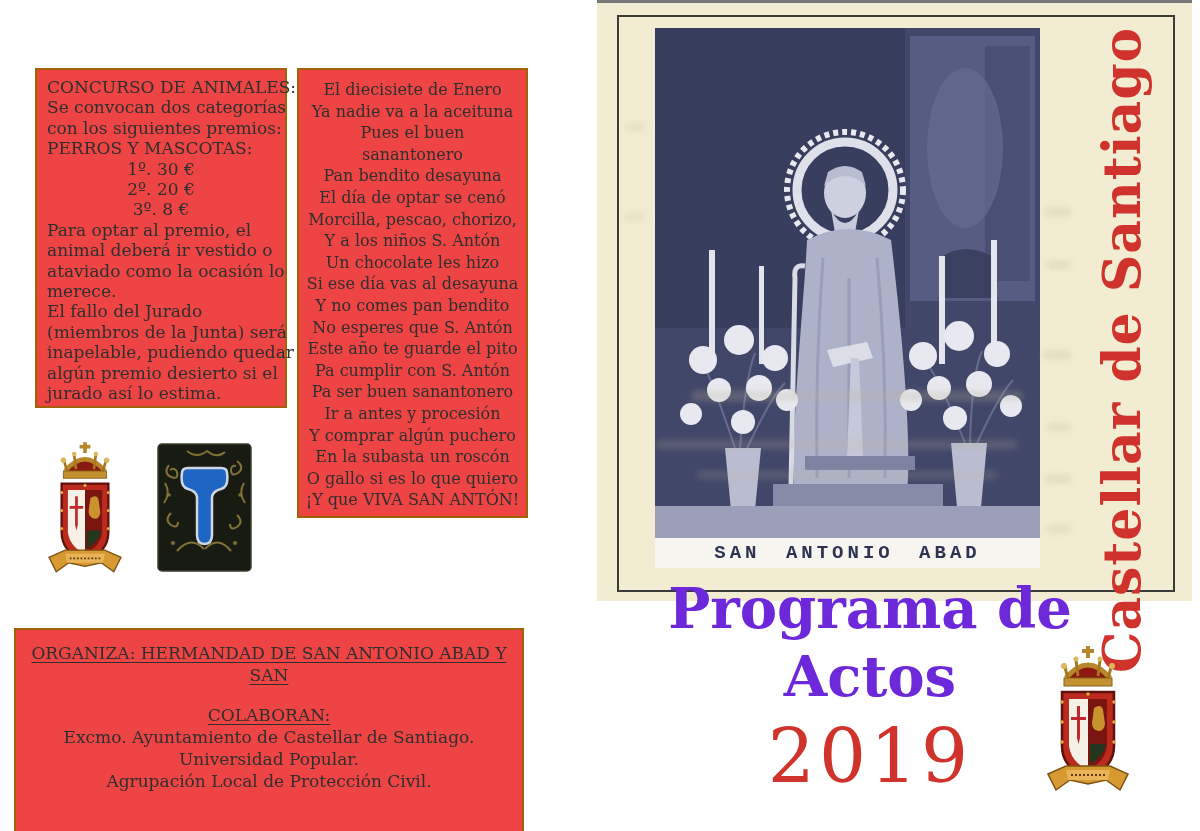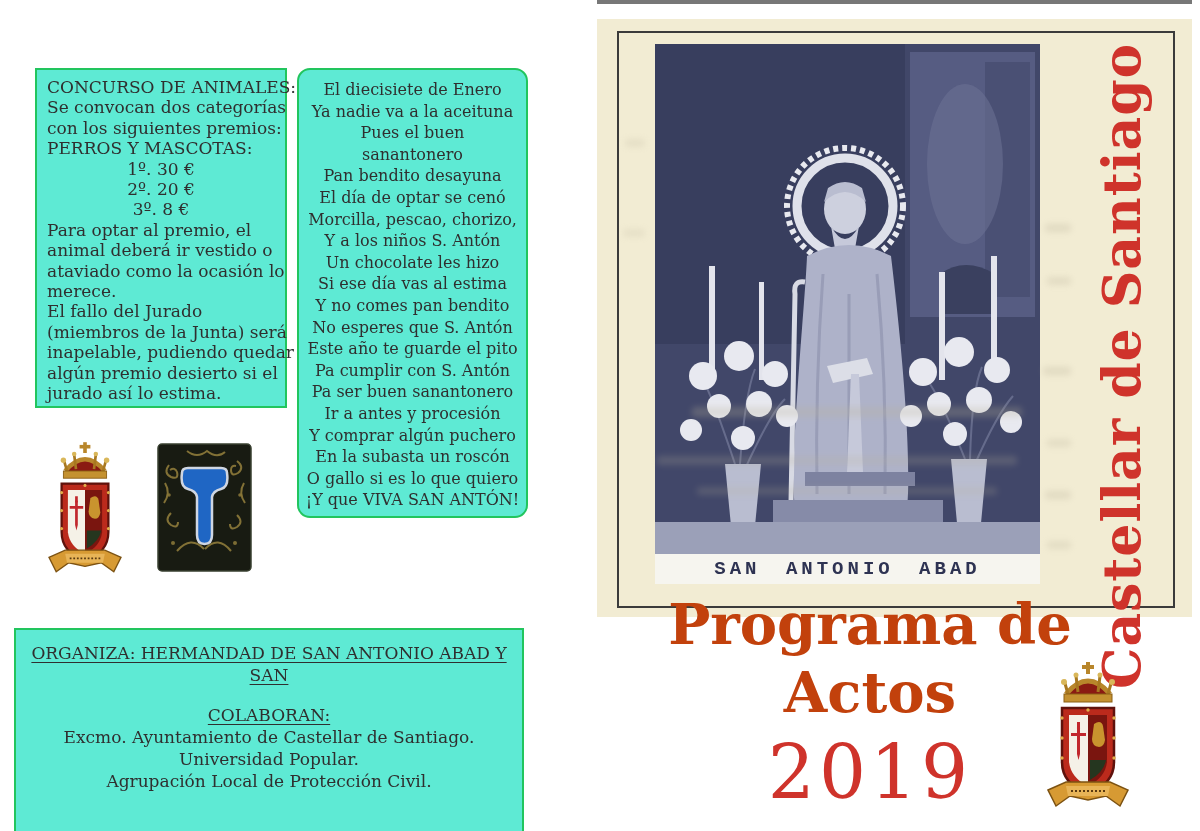--- a/index.html
+++ b/index.html
@@ -1,41 +1,41 @@
 <!DOCTYPE html>
 <html><head>
 <meta charset="utf-8">
 <style>
   html,body{margin:0;padding:0;background:#ffffff;}
   body{width:1200px;height:831px;position:relative;overflow:hidden;
        font-family:"DejaVu Serif","Liberation Serif",serif;color:#2f2f2f;}
   .abs{position:absolute;}
 
   
-  .tbox{border:2px solid #22c55e;background:#5eead4;box-sizing:border-box;}
+  .tbox{border:2px solid #a16207;background:#ef4444;box-sizing:border-box;}
   .contest-box{left:35px;top:68px;width:252px;height:340px;padding:7px 10px;}
   .contest-box .line{font-size:17px;line-height:20.4px;white-space:nowrap;}
-  .poem-box{left:297px;top:68px;width:231px;height:450px;padding:9px 6px;text-align:center;border-radius:13px;}
+  .poem-box{left:297px;top:68px;width:231px;height:450px;padding:9px 6px;text-align:center;}
   .poem-box .line{font-size:16px;line-height:21.6px;white-space:nowrap;}
   .align-center{text-align:center;}
   .organizers-box{left:14px;top:628px;width:510px;height:219px;padding:12px 14px;text-align:center;}
   .organizers-box .line{font-size:17px;line-height:22px;}
   .underlined{text-decoration:underline;text-underline-offset:3px;}
   .org-gap{height:18px;}
 
   
-  .cover{left:597px;top:19px;width:595px;height:598px;background:#f2ecd3;}
+  .cover{left:597px;top:3px;width:595px;height:598px;background:#f2ecd3;}
   .cover-top-edge{left:597px;top:0;width:595px;height:4px;background:#4a4a4a;opacity:.75;}
   .cover-frame{position:absolute;left:20px;top:12px;right:17px;bottom:9px;
                border:2.5px solid #3b3b3b;pointer-events:none;}
   .photo-block{position:absolute;left:58px;top:25px;width:385px;}
   .photo-caption{height:30px;background:#f6f5ef;display:flex;align-items:center;justify-content:center;
     font-family:"Liberation Mono","DejaVu Sans Mono",monospace;font-size:19px;letter-spacing:4px;
     word-spacing:10px;color:#2e3352;font-weight:700;}
-  .big-title{position:absolute;left:58px;width:430px;text-align:center;color:#c2410c;
+  .big-title{position:absolute;left:58px;width:430px;text-align:center;color:#6d28d9;
     font-weight:700;font-size:56px;line-height:64px;white-space:nowrap;}
   .title1{top:573px;}
   .title2{top:641px;}
   .year{position:absolute;left:58px;width:430px;text-align:center;color:#cf332b;
     font-weight:400;font-size:74px;line-height:78px;top:714px;letter-spacing:4px;}
   .vertical-title{position:absolute;left:205px;top:298px;width:640px;height:104px;
     transform:rotate(-90deg);transform-origin:center;text-align:center;
     color:#cf332b;font-weight:700;font-size:52px;line-height:104px;white-space:nowrap;letter-spacing:1px;}
   .coa-right{position:absolute;left:441px;top:639px;}
   .coa-left{left:40px;top:436px;}
@@ -73,21 +73,21 @@
   <div class="abs tbox poem-box">
       <div class="line">El diecisiete de Enero</div>
       <div class="line">Ya nadie va a la aceituna</div>
       <div class="line">Pues el buen</div>
       <div class="line">sanantonero</div>
       <div class="line">Pan bendito desayuna</div>
       <div class="line">El día de optar se cenó</div>
       <div class="line">Morcilla, pescao, chorizo,</div>
       <div class="line">Y a los niños S. Antón</div>
       <div class="line">Un chocolate les hizo</div>
-      <div class="line">Si ese día vas al estima</div>
+      <div class="line">Si ese día vas al desayuna</div>
       <div class="line">Y no comes pan bendito</div>
       <div class="line">No esperes que S. Antón</div>
       <div class="line">Este año te guarde el pito</div>
       <div class="line">Pa cumplir con S. Antón</div>
       <div class="line">Pa ser buen sanantonero</div>
       <div class="line">Ir a antes y procesión</div>
       <div class="line">Y comprar algún puchero</div>
       <div class="line">En la subasta un roscón</div>
       <div class="line">O gallo si es lo que quiero</div>
       <div class="line">¡Y que VIVA SAN ANTÓN!</div>

